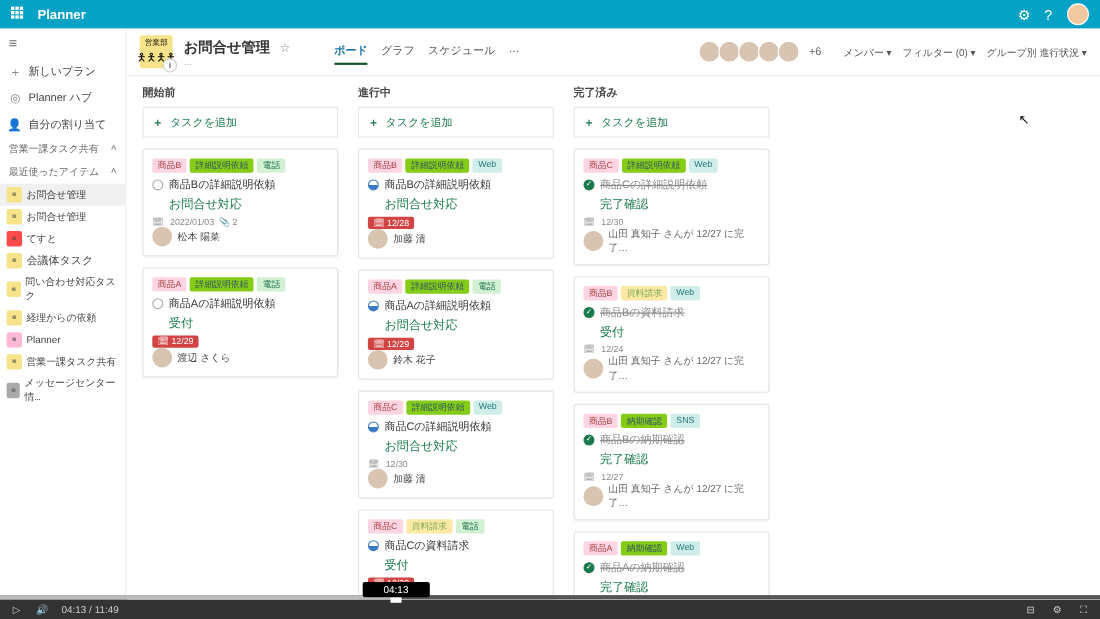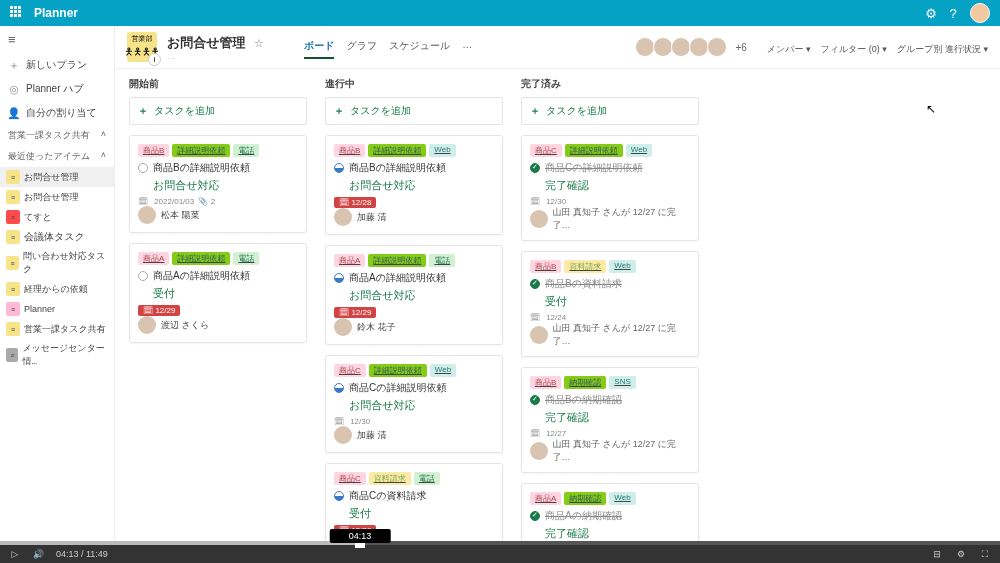--- a/index.html
+++ b/index.html
@@ -41,21 +41,21 @@
 .planhead .members .plus6 { font-size: 10px; color: #666; margin-left: 6px; }
 .planhead .hdrctl { font-size: 9px; color: #555; margin-left: 10px; cursor: pointer; }
 
 .board { flex: 1; display: flex; gap: 18px; padding: 8px 14px; overflow: auto; background: #fff; align-items: flex-start; }
 .col { width: 178px; }
 .col h4 { font-size: 10px; font-weight: 600; color: #444; margin-bottom: 6px; }
 .addtask { background: #fff; border: 1px solid #e5e5e5; border-radius: 2px; padding: 6px 8px; font-size: 10px; color: #1a7a4b; display: flex; align-items: center; gap: 6px; margin-bottom: 10px; cursor: pointer; }
 .addtask .plus { color: #1a7a4b; font-weight: 700; }
 
 .card { background: #fff; border: 1px solid #e5e5e5; border-radius: 3px; padding: 8px; margin-bottom: 10px; font-size: 9px; color: #444; box-shadow: 0 1px 2px rgba(0,0,0,0.04); }
-.card .tags { display: flex; gap: 3px; margin-bottom: 4px; flex-wrap: wrap; text-decoration: underline; }
+.card .tags { display: flex; gap: 3px; margin-bottom: 4px; flex-wrap: wrap; }
 .tag { font-size: 8px; padding: 1px 5px; border-radius: 2px; }
 .tag.pink { background: #ffd4e3; color: #a44; }
 .tag.blue { background: #84cc16; color: #356; }
 .tag.green { background: #d2f0d2; color: #275; }
 .tag.teal { background: #cfeeea; color: #277; }
 .tag.yel { background: #fce9a5; color: #7a5; }
 .card .titleline { display: flex; align-items: center; gap: 5px; }
 .card .circle { width: 10px; height: 10px; border: 1.5px solid #aaa; border-radius: 50%; flex-shrink: 0; }
 .card .circle.half { background: linear-gradient(#fff 50%, #3a7ac5 50%); border-color: #3a7ac5; }
 .card .circle.done { background: #1a7a4b; border-color: #1a7a4b; position: relative; }

